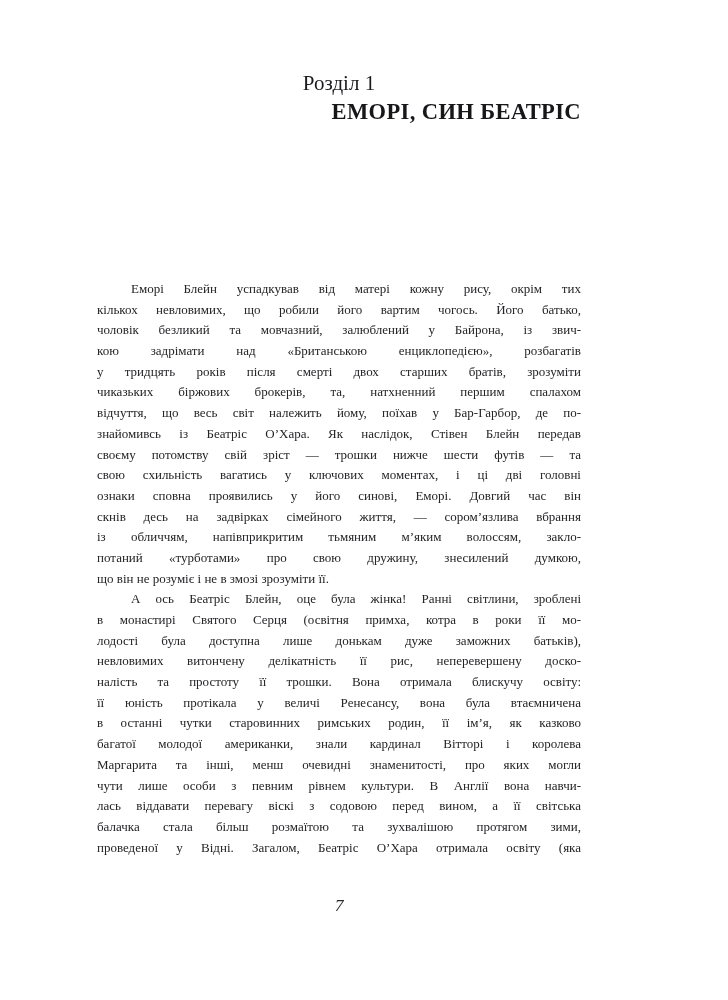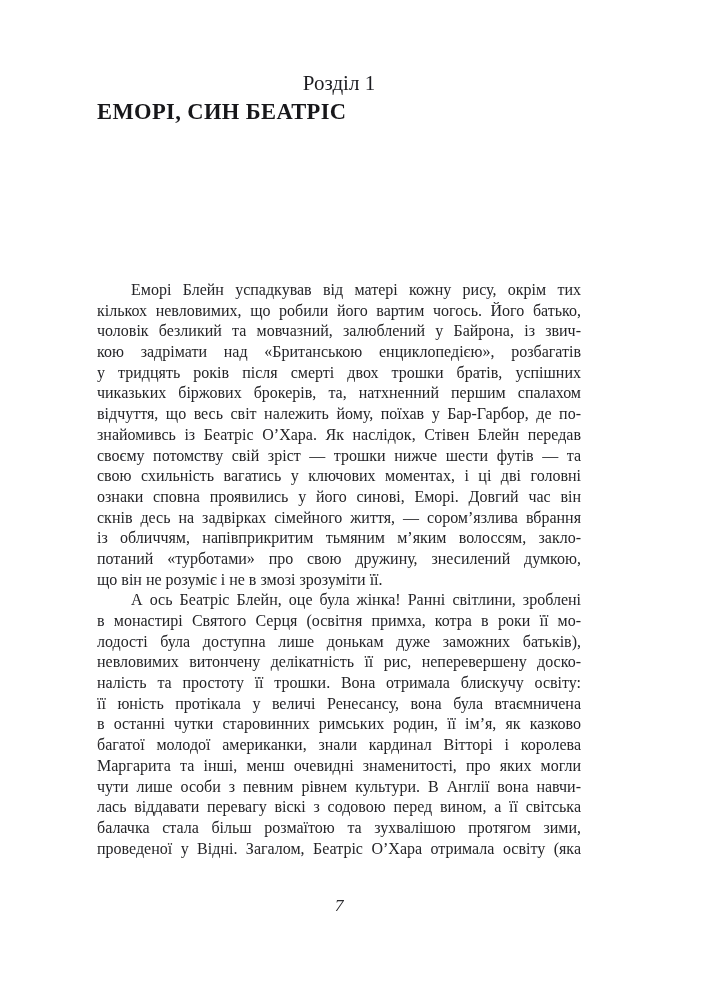--- a/index.html
+++ b/index.html
@@ -25,33 +25,33 @@
     text-align: center;
     font-size: 21px;
     line-height: 24px;
     color: #1c1c20;
   }
   .chapter-title {
     position: absolute;
     top: 99px;
     left: 97px;
     width: 484px;
-    text-align: left;
+    text-align: right;
     font-size: 22.5px;
     line-height: 26px;
     font-weight: bold;
     letter-spacing: 0.4px;
     color: #17171a;
   }
   .text-block {
     position: absolute;
     top: 281px;
     left: 97px;
     width: 484px;
-    font-size: 16px;
+    font-size: 13px;
     color: #242427;
   }
   .paragraph {
     margin: 0;
     padding: 0;
   }
   .line {
     height: 20.7px;
     overflow: hidden;
     text-align: justify;
@@ -88,21 +88,21 @@
 
 <div class="page">
   <div class="chapter-label">Розділ 1</div>
   <div class="chapter-title">ЕМОРІ, СИН БЕАТРІС</div>
   <div class="text-block">
       <div class="paragraph">
         <div class="line indent">Еморі Блейн успадкував від матері кожну рису, окрім тих</div>
         <div class="line">кількох невловимих, що робили його вартим чогось. Його батько,</div>
         <div class="line">чоловік безликий та мовчазний, залюблений у Байрона, із звич-</div>
         <div class="line">кою задрімати над «Британською енциклопедією», розбагатів</div>
-        <div class="line">у тридцять років після смерті двох трошки братів, успішних</div>
+        <div class="line">у тридцять років після смерті двох старших братів, зрозуміти</div>
         <div class="line">чиказьких біржових брокерів, та, натхненний першим спалахом</div>
         <div class="line">відчуття, що весь світ належить йому, поїхав у Бар-Гарбор, де по-</div>
         <div class="line">знайомивсь із Беатріс О’Хара. Як наслідок, Стівен Блейн передав</div>
         <div class="line">своєму потомству свій зріст — трошки нижче шести футів — та</div>
         <div class="line">свою схильність вагатись у ключових моментах, і ці дві головні</div>
         <div class="line">ознаки сповна проявились у його синові, Еморі. Довгий час він</div>
         <div class="line">скнів десь на задвірках сімейного життя, — сором’язлива вбрання</div>
         <div class="line">із обличчям, напівприкритим тьмяним м’яким волоссям, закло-</div>
         <div class="line">потаний «турботами» про свою дружину, знесилений думкою,</div>
         <div class="line no-stretch">що він не розуміє і не в змозі зрозуміти її.</div>

